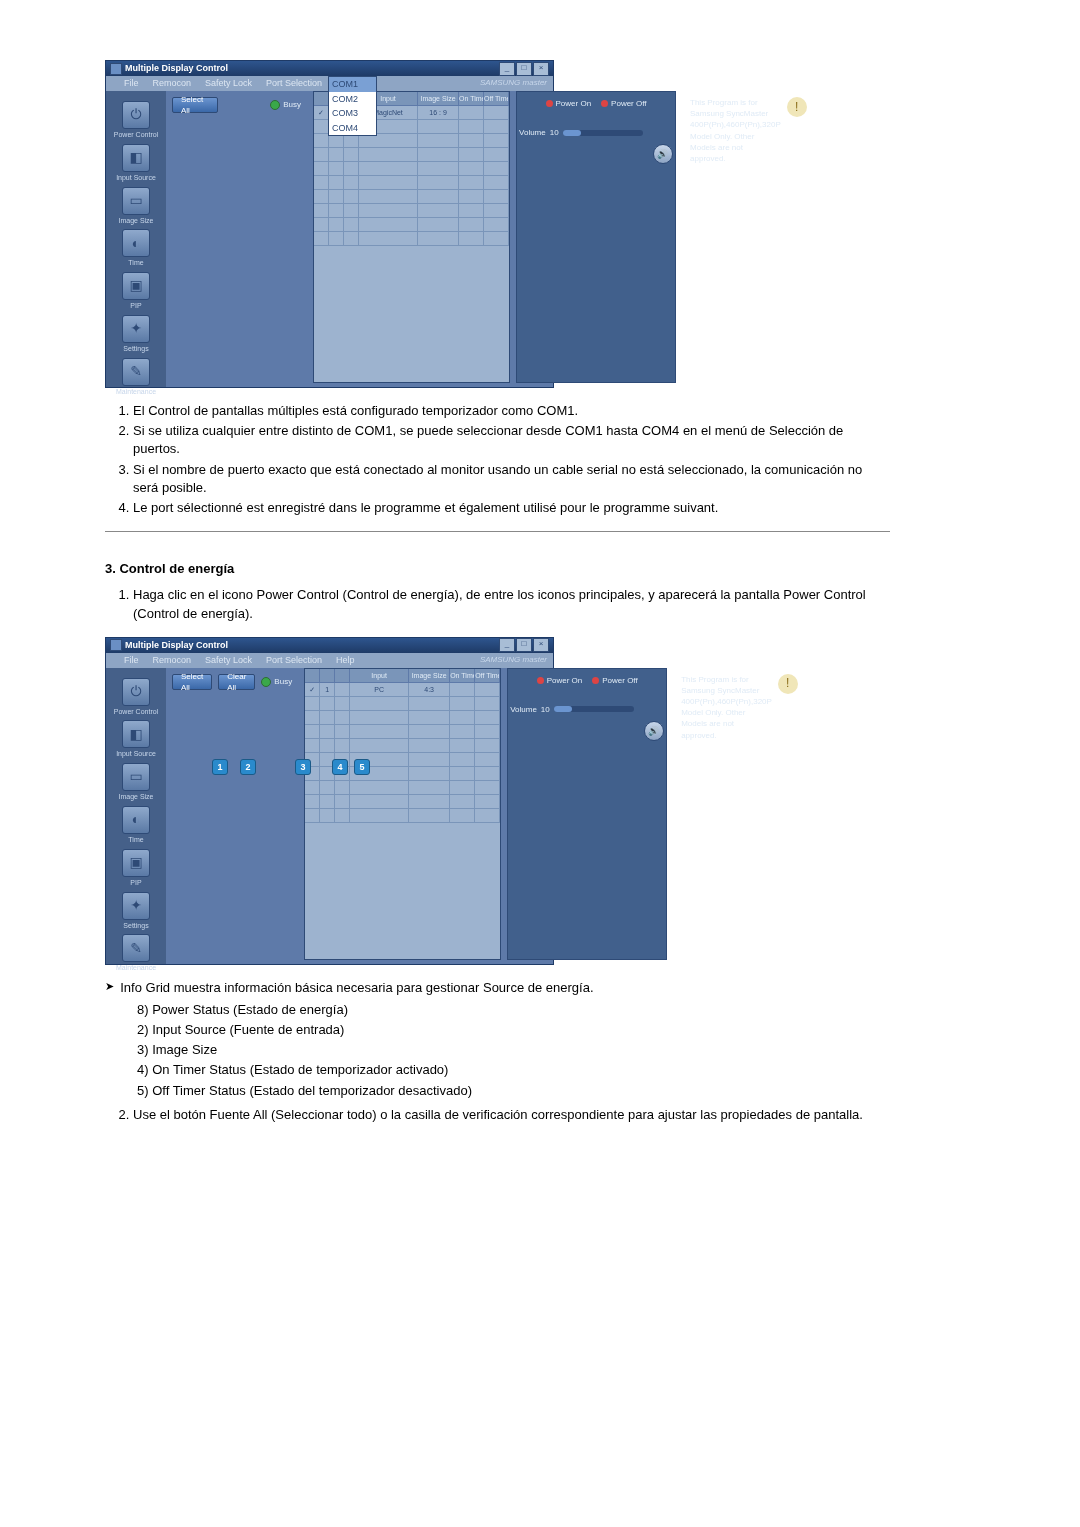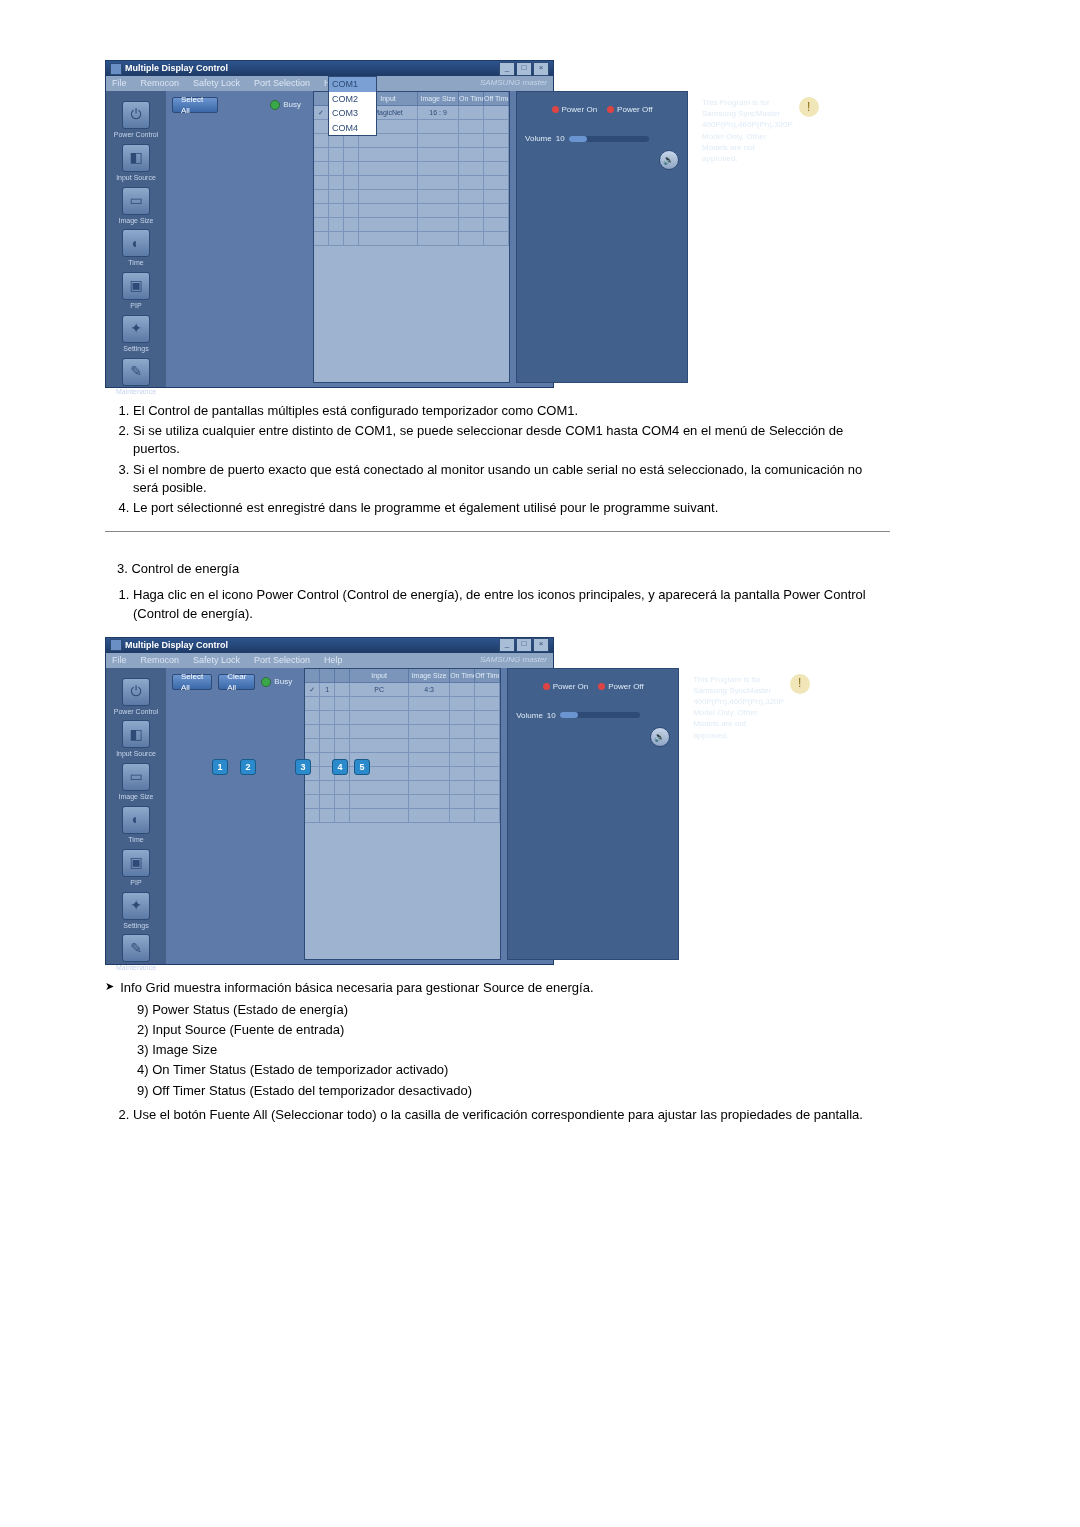--- a/index.html
+++ b/index.html
@@ -3,21 +3,21 @@
 <meta charset="utf-8">
 <style>
   html,body{margin:0;padding:0;background:#fff;font-family:Arial,Helvetica,sans-serif;font-size:13px;color:#000;line-height:1.4}
   .page{width:980px;min-height:1527px;padding:60px 90px 0 105px;box-sizing:border-box}
   .app-window{width:447px;border:1px solid #1e3a66;background:#5e7aa9;color:#fff;font-size:9px;margin-bottom:14px}
   .titlebar{display:flex;align-items:center;background:linear-gradient(#2e558e,#1e3a66);height:15px;padding:0 4px}
   .titlebar .t-icon{width:10px;height:10px;background:#6a8fc4;border:1px solid #2e4a76;margin-right:3px}
   .titlebar .t-text{flex:1;font-weight:bold;font-size:9px}
   .winbtns{display:flex;gap:1px}
   .winbtn{width:14px;height:12px;background:#a8bdd6;border:1px solid #2e4a76;font-size:8px;text-align:center;line-height:10px;color:#2e4a76}
-  .menubar{display:flex;align-items:center;background:#8ea5c4;height:15px;padding:0 6px;gap:14px;font-size:9px;color:#dce6f2;position:relative}
+  .menubar{display:flex;align-items:center;background:#8ea5c4;height:15px;padding:0 18px;gap:14px;font-size:9px;color:#dce6f2;position:relative}
   .menubar .brand{position:absolute;right:6px;top:1px;font-size:8px;color:#c7d6ea;font-style:italic}
   .dropdown{position:absolute;left:222px;top:0;width:47px;background:#ffffff;border:1px solid #2e4a76;color:#2e4a76;z-index:5}
   .dropdown .dd-item{padding:1px 3px;font-size:9px}
   .dropdown .dd-item.sel{background:#7aa0d4}
   .app-body{display:flex;height:296px}
   .sidebar{width:62px;background:#456089;display:flex;flex-direction:column;align-items:center;gap:4px;padding-top:10px}
   .side-item{display:flex;flex-direction:column;align-items:center;gap:1px}
   .side-icon{width:26px;height:26px;background:linear-gradient(#8fa9cc,#5a79a5);border:1px solid #2e4a76;border-radius:3px;display:flex;align-items:center;justify-content:center}
   .side-icon .glyph{font-size:14px;color:#2e4a76}
   .side-label{font-size:7px;color:#c7d6ea;text-align:center;width:60px;white-space:nowrap;overflow:hidden}
@@ -25,36 +25,36 @@
   .toolbar-row{display:flex;align-items:center;height:20px;gap:6px;padding:4px 6px}
   .tbtn{height:14px;padding:0 8px;background:linear-gradient(#6b95d0,#3a68a8);border:1px solid #2e4a76;border-radius:2px;font-size:8px;color:#fff;display:flex;align-items:center}
   .busy{display:flex;align-items:center;gap:3px;font-size:8px;color:#e0ebf6}
   .busy-dot{width:8px;height:8px;border-radius:50%;background:#3aa84a;border:1px solid #2e6b35}
   .grid-wrap{flex:1;padding:0 6px 4px 6px;display:flex;gap:6px}
   .grid{flex:1;background:#8ea5c4;border:1px solid #2e4a76;display:flex;flex-direction:column}
   .grid-header{display:flex;height:14px}
   .gh-cell{background:#7a95b9;border-right:1px solid #5e7aa9;border-bottom:1px solid #5e7aa9;font-size:7px;color:#e0ebf6;text-align:center;line-height:14px;white-space:nowrap;overflow:hidden}
   .grid-row{display:flex;height:14px}
   .g-cell{background:#9db3cf;border-right:1px solid #7a95b9;border-bottom:1px solid #7a95b9;font-size:7px;color:#2e4a76;text-align:center;line-height:14px;white-space:nowrap;overflow:hidden}
-  .right-panel{width:154px;background:#41608c;border:1px solid #2e4a76;display:flex;flex-direction:column;padding:8px;gap:6px}
+  .right-panel{width:154px;background:#41608c;border:1px solid #2e4a76;display:flex;flex-direction:column;padding:2px;gap:6px}
   .pwr-row{display:flex;gap:10px;justify-content:center;margin-top:4px}
   .pwr-btn{display:flex;align-items:center;gap:3px;font-size:8px;color:#e0ebf6}
   .pwr-dot-red{width:7px;height:7px;border-radius:50%;background:#d44}
   .vol-row{margin-top:12px;display:flex;align-items:center;gap:4px;font-size:8px;color:#e0ebf6}
   .slider-track{position:relative;width:80px;height:6px;background:#2e4a76;border-radius:3px}
   .slider-fill{position:absolute;left:0;top:0;height:6px;width:18px;background:#6b95d0;border-radius:3px}
   .slider-end{width:18px;height:18px;border-radius:50%;background:linear-gradient(#c7d6ea,#8ea5c4);border:1px solid #2e4a76;margin-left:auto;display:flex;align-items:center;justify-content:center;font-size:9px;color:#2e4a76}
   .footer-msg{padding:6px 8px 12px 8px;font-size:8px;color:#e0ebf6;display:flex;align-items:flex-start;gap:6px}
   .warn-icon{width:20px;height:20px;border-radius:50%;background:#f0e6b8;color:#8a6d1a;display:flex;align-items:center;justify-content:center;font-size:12px;flex-shrink:0;margin-left:auto}
   .footer-bar{height:14px;background:#7a95b9}
   .content-list{padding:0 0 0 0}
   .content-list ol{margin:6px 0 14px 0;padding-left:28px}
   .content-list li{margin-bottom:2px}
   hr.sep{border:none;border-top:1px solid #888;margin:12px 0 28px 0}
-  .section-title{font-weight:normal;margin:0 0 8px 12px}
+  .section-title{font-weight:bold;margin:0 0 8px 0}
   .bullet-line{display:flex;gap:6px;margin:8px 0 4px 0}
   .bullet-arrow{font-size:11px}
   .sub-items{margin-left:32px}
   .sub-items div{margin-bottom:2px}
   .num-badge{position:absolute;width:14px;height:14px;background:#2a8acc;color:#fff;border:1px solid #1a5a88;border-radius:3px;font-size:9px;font-weight:bold;text-align:center;line-height:14px}
   .app-wrap{position:relative}
   .c1{width:14px}.c2{width:14px}.c3{width:14px}.c4{width:58px}.c5{width:40px}.c6{width:24px}.c7{width:24px}
 </style>
 </head>
 <body>
@@ -507,25 +507,25 @@
     <div class="num-badge" style="left:190px;top:122px">3</div>
     <div class="num-badge" style="left:227px;top:122px">4</div>
     <div class="num-badge" style="left:249px;top:122px">5</div>
   </div>
 
   <div class="bullet-line">
     <span class="bullet-arrow">➤</span>
     <span>Info Grid muestra información básica necesaria para gestionar Source de energía.</span>
   </div>
   <div class="sub-items">
-    <div>9) Power Status (Estado de energía)</div>
+    <div>8) Power Status (Estado de energía)</div>
     <div>2) Input Source (Fuente de entrada)</div>
     <div>3) Image Size</div>
     <div>4) On Timer Status (Estado de temporizador activado)</div>
-    <div>9) Off Timer Status (Estado del temporizador desactivado)</div>
+    <div>5) Off Timer Status (Estado del temporizador desactivado)</div>
   </div>
 
   <div class="content-list">
     <ol start="2">
       <li>Use el botón Fuente All (Seleccionar todo) o la casilla de verificación correspondiente para ajustar las propiedades de pantalla.</li>
     </ol>
   </div>
 
 </div>
 

